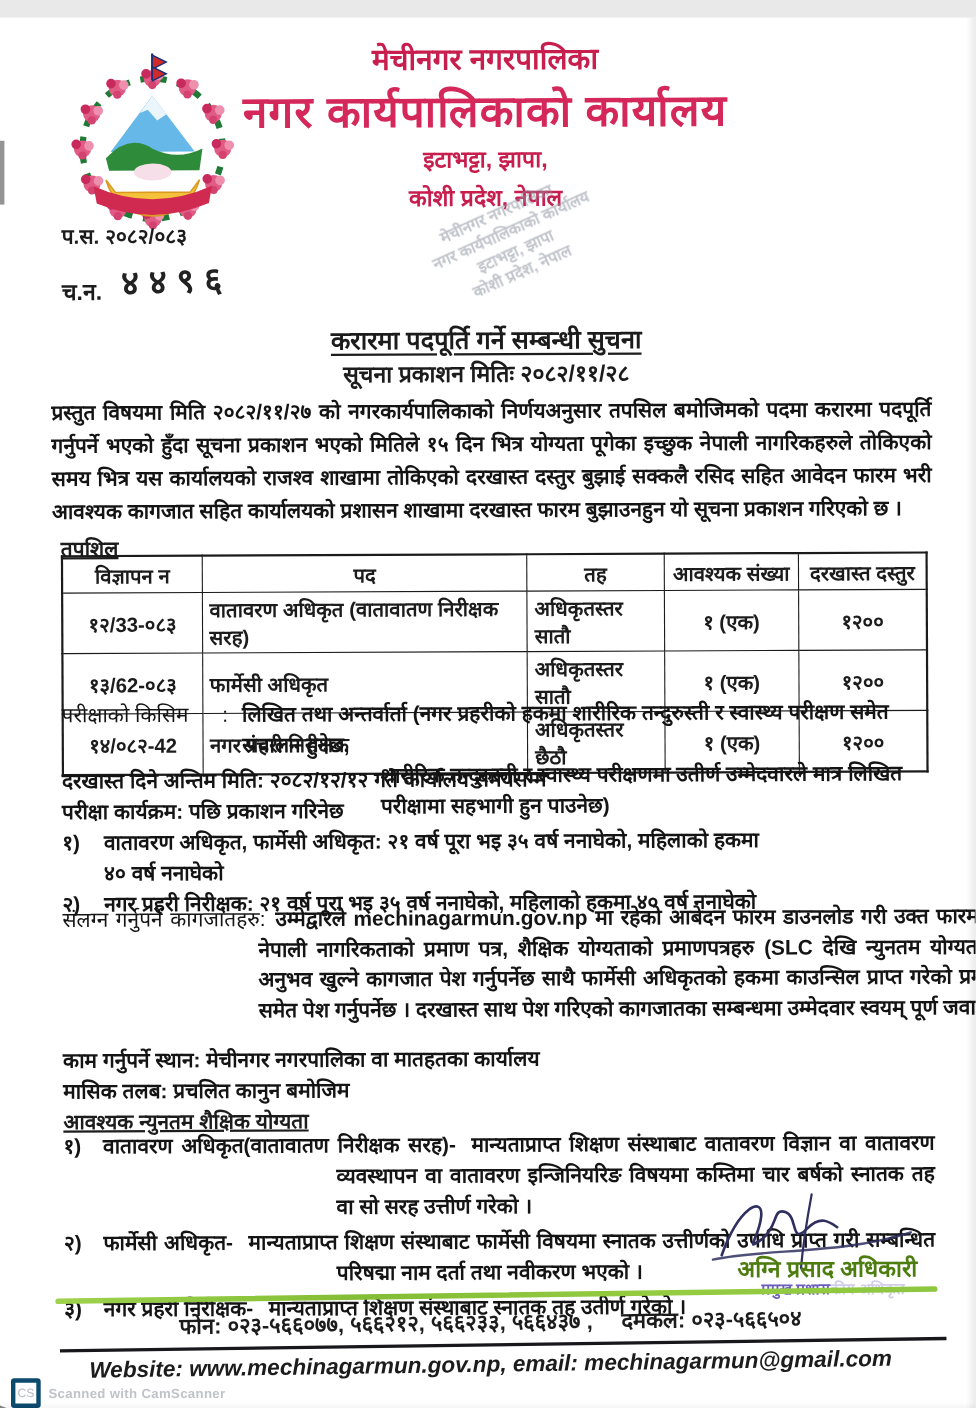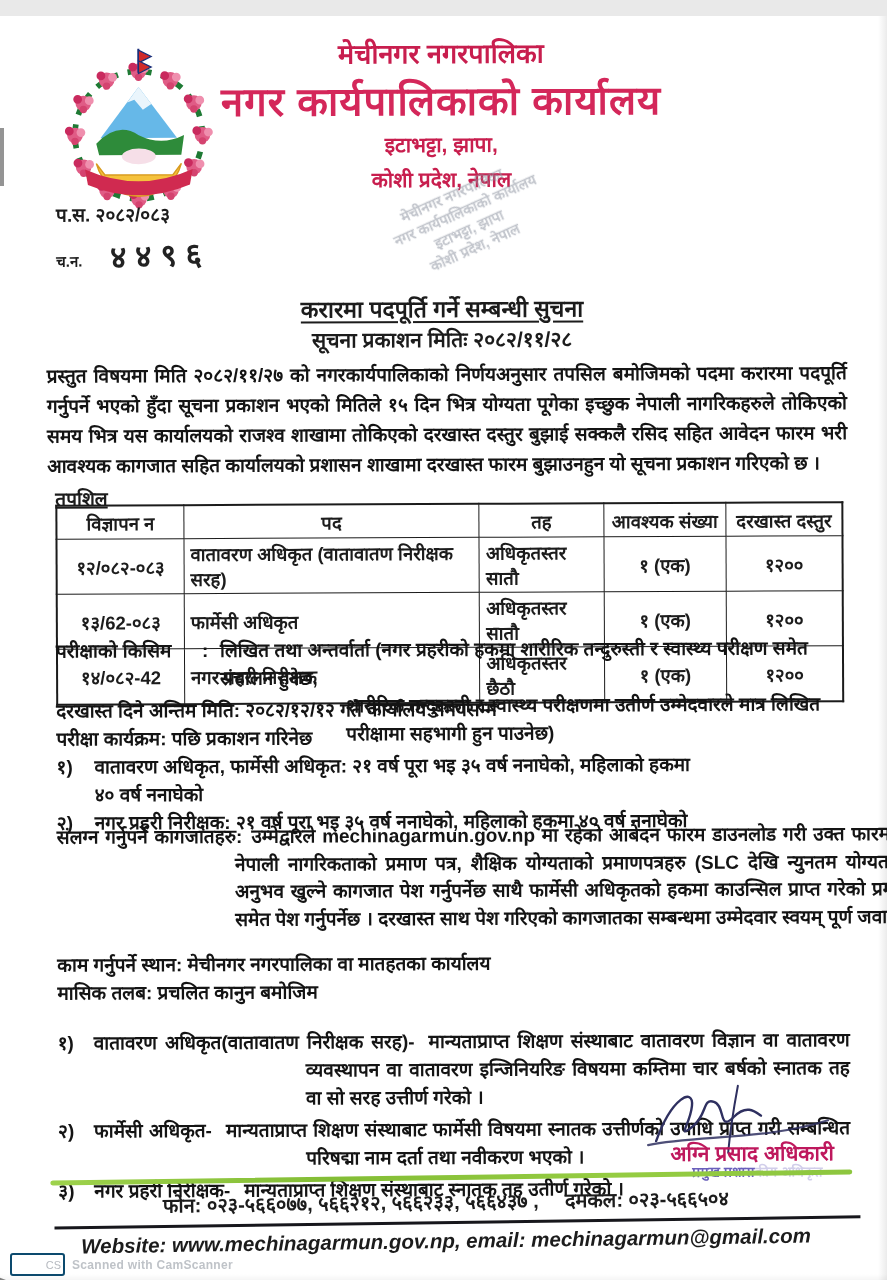--- a/index.html
+++ b/index.html
@@ -15,21 +15,21 @@
   .red1{color:#c81e4e;}
   .red2{color:#d4275a;}
   
   .h-muni{top:18px;font-size:27px;font-weight:700;}
   .h-office{top:56px;font-size:40px;font-weight:700;letter-spacing:1px;}
   .h-addr{top:114px;font-size:21px;font-weight:700;}
   .h-prov{top:149px;font-size:21px;font-weight:700;}
   .logo{left:52px;top:30px;width:178px;height:170px;}
   
   .ps{left:58px;top:184px;font-size:19px;font-weight:700;}
-  .cn{left:58px;top:233px;font-size:15px;font-weight:700;}
+  .cn{left:58px;top:233px;font-size:21px;font-weight:700;}
   .cnval{left:112px;top:216px;font-size:31px;font-weight:600;letter-spacing:9px;transform:rotate(-2deg);color:#222;}
   
   .stamp{left:348px;top:168px;width:235px;transform:rotate(-24deg);color:#8d93a0;opacity:.55;
          font-weight:700;font-size:14.5px;line-height:19px;text-align:center;filter:blur(.3px);}
   .stamp span{display:block;}
   .stamp .s2{transform:translateX(6px);}
   .stamp .s3{transform:translateX(2px);}
   
   .title{top:276px;font-size:23px;font-weight:700;}
   .title span{text-decoration:underline;text-underline-offset:4px;text-decoration-thickness:2px;}
@@ -41,21 +41,21 @@
   
   .vtable{left:56px;top:487px;width:788px;border-collapse:collapse;table-layout:fixed;}
   .vtable th,.vtable td{border:1.6px solid #1b1b1b;font-size:18.5px;padding:2px 6px;}
   .vtable{border:2.5px solid #1b1b1b;}
   .vtable th{font-weight:700;height:28px;}
   .vtable td{height:31px;font-weight:600;}
   .c-ctr{text-align:center;}
   .c-left{text-align:left;padding-left:9px;}
   
   .drow{left:56px;width:792px;font-size:19px;font-weight:600;line-height:28px;}
-  .lbl{font-weight:700;}
+  .lbl{font-weight:400;}
   .exam{top:620px;display:flex;}
   .exam .lbl{width:146px;flex:none;}
   .exam .colon{width:18px;flex:none;}
   .exam .indent{margin-left:126px;}
   .deadline{top:680px;}
   .schedule{top:708px;}
   .age{top:736px;display:flex;}
   .age .lbl{width:158px;flex:none;}
   .age-item{display:flex;}
   .age-item .num{width:38px;flex:none;}
@@ -65,34 +65,34 @@
   .workplace{top:934px;}
   .salary{top:962px;}
   .qual-head{left:56px;top:989px;font-size:19px;font-weight:700;text-decoration:underline;text-decoration-thickness:2px;}
   .q-item{display:flex;margin-bottom:4px;}
   .q-wrap{top:1012px;}
   .q-item .num{width:36px;flex:none;}
   .q-body{flex:1;padding-left:212px;text-indent:-212px;line-height:28px;text-align:justify;}
   .q-title{margin-right:14px;}
   
   .sig-svg{left:638px;top:1066px;}
-  .sig-name{left:640px;top:1124px;width:220px;text-align:center;font-size:21px;font-weight:700;color:#be185d;}
+  .sig-name{left:640px;top:1124px;width:220px;text-align:center;font-size:21px;font-weight:700;color:#4d7c0f;}
   .sig-desig{left:690px;top:1147px;font-size:14px;font-weight:700;color:#6a60bb;}
   .sig-desig .fade{opacity:.3;}
   
   .greenline{left:48px;top:1159px;width:802px;height:5px;border-radius:3px;
     background:linear-gradient(90deg,#9ed24c,#83bd35 35%,#95cc42 70%,#8dc63f);transform:rotate(-0.55deg);}
   .phone{top:1172px;font-size:20px;font-weight:700;transform:rotate(-0.5deg);}
   .phone .gap{display:inline-block;width:26px;}
   .blackline{left:52px;top:1205px;width:806px;height:3px;background:#17171c;transform:rotate(-0.55deg);}
   .website{top:1213px;font-size:20.5px;font-weight:700;font-style:italic;transform:rotate(-0.6deg);}
   
   .wm{left:10px;top:1237px;display:flex;align-items:center;gap:7px;color:#bfc3c8;}
-  .wm-badge{width:19px;height:19px;border:2px solid #0c4a6e;border-radius:3px;font-size:11px;font-weight:400;
-    display:flex;align-items:center;justify-content:center;color:#b6bac0;padding-left:32px;}
+  .wm-badge{width:19px;height:19px;border:4px solid #0c4a6e;border-radius:3px;font-size:11px;font-weight:400;
+    display:flex;align-items:center;justify-content:center;color:#b6bac0;}
   .wm-text{font-size:12px;font-weight:600;letter-spacing:.3px;text-align:right;}
   .edge-bottom{left:0;right:0;bottom:0;height:22px;background:linear-gradient(180deg,rgba(0,0,0,0),rgba(0,0,0,.14));}
   .edge-corner{left:0;bottom:0;width:48px;height:26px;background:#5a5a5a;clip-path:polygon(0 30%,100% 100%,0 100%);opacity:.75;}
   .edge-left{left:0;top:112px;width:4px;height:58px;background:#666;opacity:.7;}
   .edge-right{top:0;right:0;width:9px;height:100%;background:linear-gradient(270deg,rgba(0,0,0,.08),rgba(0,0,0,0));}
 </style>
 </head>
 <body>
 
 <div class="page">
@@ -169,21 +169,21 @@
         </colgroup>
       <tbody>
           <tr>
         <th class="c-ctr">विज्ञापन न</th>
         <th class="c-ctr">पद</th>
         <th class="c-ctr">तह</th>
         <th class="c-ctr">आवश्यक संख्या</th>
         <th class="c-ctr">दरखास्त दस्तुर</th>
       </tr>
       <tr>
-        <td class="c-ctr">१२/०८२-०८३</td>
+        <td class="c-ctr">१२/33-०८३</td>
         <td class="c-left">वातावरण अधिकृत (वातावातण निरीक्षक सरह)</td>
         <td class="c-left">अधिकृतस्तर सातौ</td>
         <td class="c-ctr">१ (एक)</td>
         <td class="c-ctr">१२००</td>
       </tr>
       <tr>
         <td class="c-ctr">१३/62-०८३</td>
         <td class="c-left">फार्मेसी अधिकृत</td>
         <td class="c-left">अधिकृतस्तर सातौ</td>
         <td class="c-ctr">१ (एक)</td>
@@ -223,20 +223,21 @@
         </div>
       </div>
     </div>
 
     <div class="abs drow body-txt docs">
       <span class="lbl">संलग्न गर्नुपर्ने कागजातहरु:</span><span>उम्मेद्वारले mechinagarmun.gov.np मा रहेको आबेदन फारम डाउनलोड गरी उक्त फारम भरी सो को साथमा नेपाली नागरिकताको प्रमाण पत्र, शैक्षिक योग्यताको प्रमाणपत्रहरु (SLC देखि न्युनतम योग्यतासम्म सबै), तालिम, अनुभव खुल्ने कागजात पेश गर्नुपर्नेछ साथै फार्मेसी अधिकृतको हकमा काउन्सिल प्राप्त गरेको प्रमाण पत्रको प्रतिलिपि समेत पेश गर्नुपर्नेछ । दरखास्त साथ पेश गरिएको कागजातका सम्बन्धमा उम्मेदवार स्वयम् पूर्ण जवाफदेही हुनुपर्नेछ ।</span>
     </div>
 
     <div class="abs drow body-txt workplace">काम गर्नुपर्ने स्थान: मेचीनगर नगरपालिका वा मातहतका कार्यालय</div>
     <div class="abs drow body-txt salary">मासिक तलब: प्रचलित कानुन बमोजिम</div>
+    <div class="abs qual-head">आवश्यक न्युनतम शैक्षिक योग्यता</div>
 
     <div class="abs drow body-txt q-wrap">
       <div class="q-item">
         <span class="num">१)</span>
         <div class="q-body">
           <span class="q-title">वातावरण अधिकृत(वातावातण निरीक्षक सरह)-</span><span>मान्यताप्राप्त शिक्षण संस्थाबाट वातावरण विज्ञान वा वातावरण व्यवस्थापन वा वातावरण इन्जिनियरिङ विषयमा कम्तिमा चार बर्षको स्नातक तह वा सो सरह उत्तीर्ण गरेको ।</span>
         </div>
       </div>
       <div class="q-item">
         <span class="num">२)</span>

